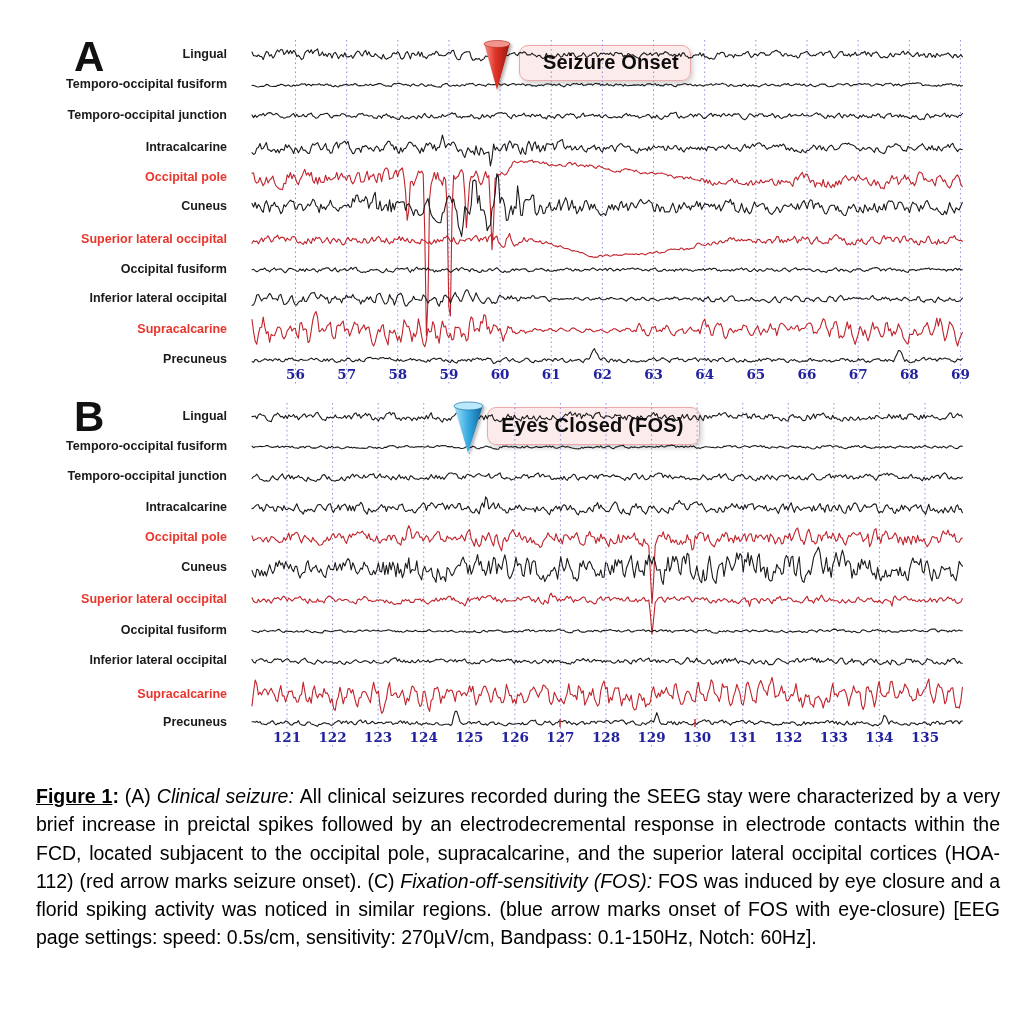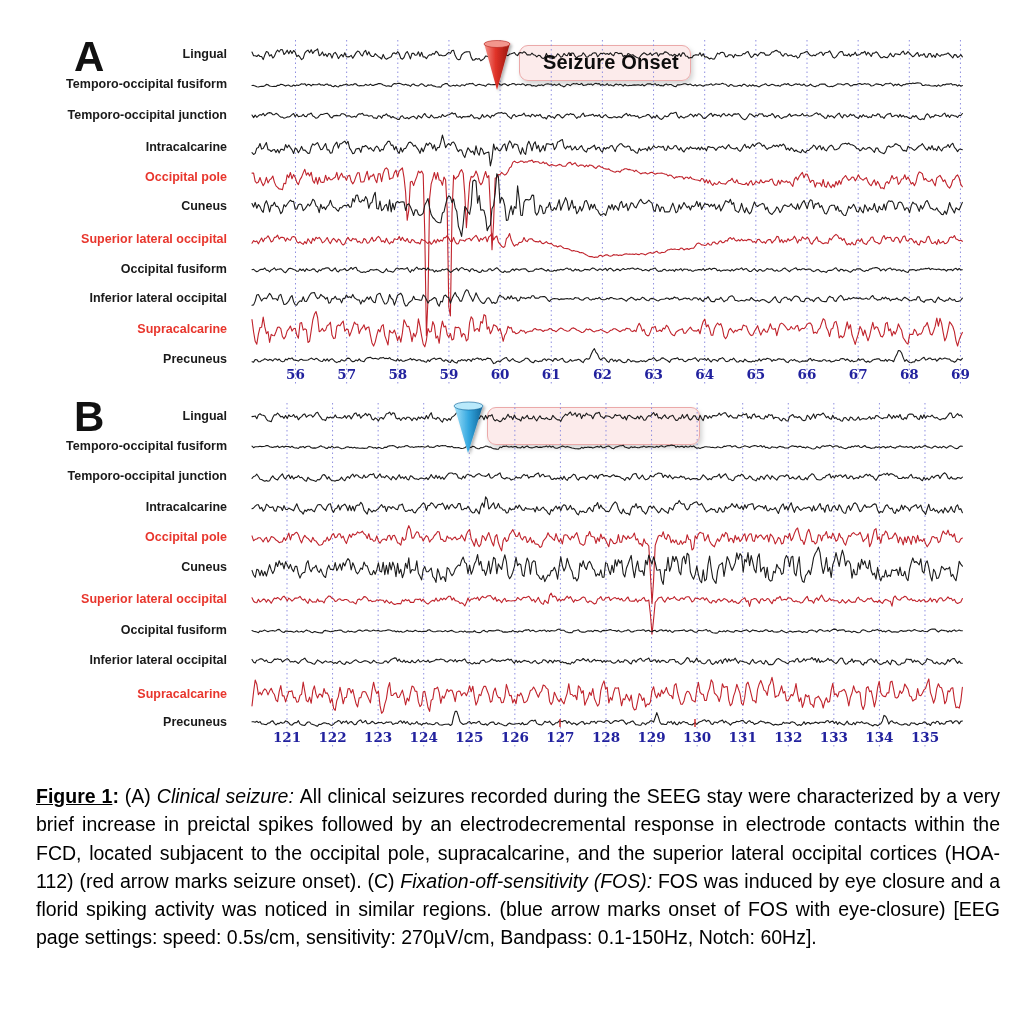--- a/index.html
+++ b/index.html
@@ -140,20 +140,21 @@
       <polygon points="484,43 510,43 497,90" fill="url(#gradRed)"></polygon>
       <ellipse cx="497" cy="44" rx="13" ry="3.5" fill="#f2968d" stroke="#b3201a" stroke-width="0.6"></ellipse>
     </g>
     <g filter="url(#ds)">
       <polygon points="454,405 483,405 468,453" fill="url(#gradBlue)"></polygon>
       <ellipse cx="468.5" cy="406" rx="14.5" ry="4" fill="#b9e9fb" stroke="#0d5f96" stroke-width="0.6"></ellipse>
     </g>
   </svg>
 
   <div id="ann-a-text" class="ann-text">Seizure Onset</div>
+  <div id="ann-b-text" class="ann-text">Eyes Closed (FOS)</div>
 
   <div id="caption"><span style="font-weight: bold; text-decoration: underline;">Figure 1</span><span style="font-weight: bold;">: </span><span>(A) </span><span style="font-style: italic;">Clinical seizure: </span><span>All clinical seizures recorded during the SEEG stay were characterized by a very brief increase in preictal spikes followed by an electrodecremental response in electrode contacts within the FCD, located subjacent to the occipital pole, supracalcarine, and the superior lateral occipital cortices (HOA-112) (red arrow marks seizure onset). (C) </span><span style="font-style: italic;">Fixation-off-sensitivity (FOS): </span><span>FOS was induced by eye closure and a florid spiking activity was noticed in similar regions. (blue arrow marks onset of FOS with eye-closure) [EEG page settings: speed: 0.5s/cm, sensitivity: 270µV/cm, Bandpass: 0.1-150Hz, Notch: 60Hz].</span></div>
 <div class="ch-label" style="top: 46px; color: rgb(26, 26, 26);">Lingual</div>
     <div class="ch-label" style="top: 76px; color: rgb(26, 26, 26);">Temporo-occipital fusiform</div>
     <div class="ch-label" style="top: 107px; color: rgb(26, 26, 26);">Temporo-occipital junction</div>
     <div class="ch-label" style="top: 139px; color: rgb(26, 26, 26);">Intracalcarine</div>
     <div class="ch-label" style="top: 169px; color: rgb(232, 54, 45);">Occipital pole</div>
     <div class="ch-label" style="top: 198px; color: rgb(26, 26, 26);">Cuneus</div>
     <div class="ch-label" style="top: 231px; color: rgb(232, 54, 45);">Superior lateral occipital</div>
     <div class="ch-label" style="top: 261px; color: rgb(26, 26, 26);">Occipital fusiform</div>

